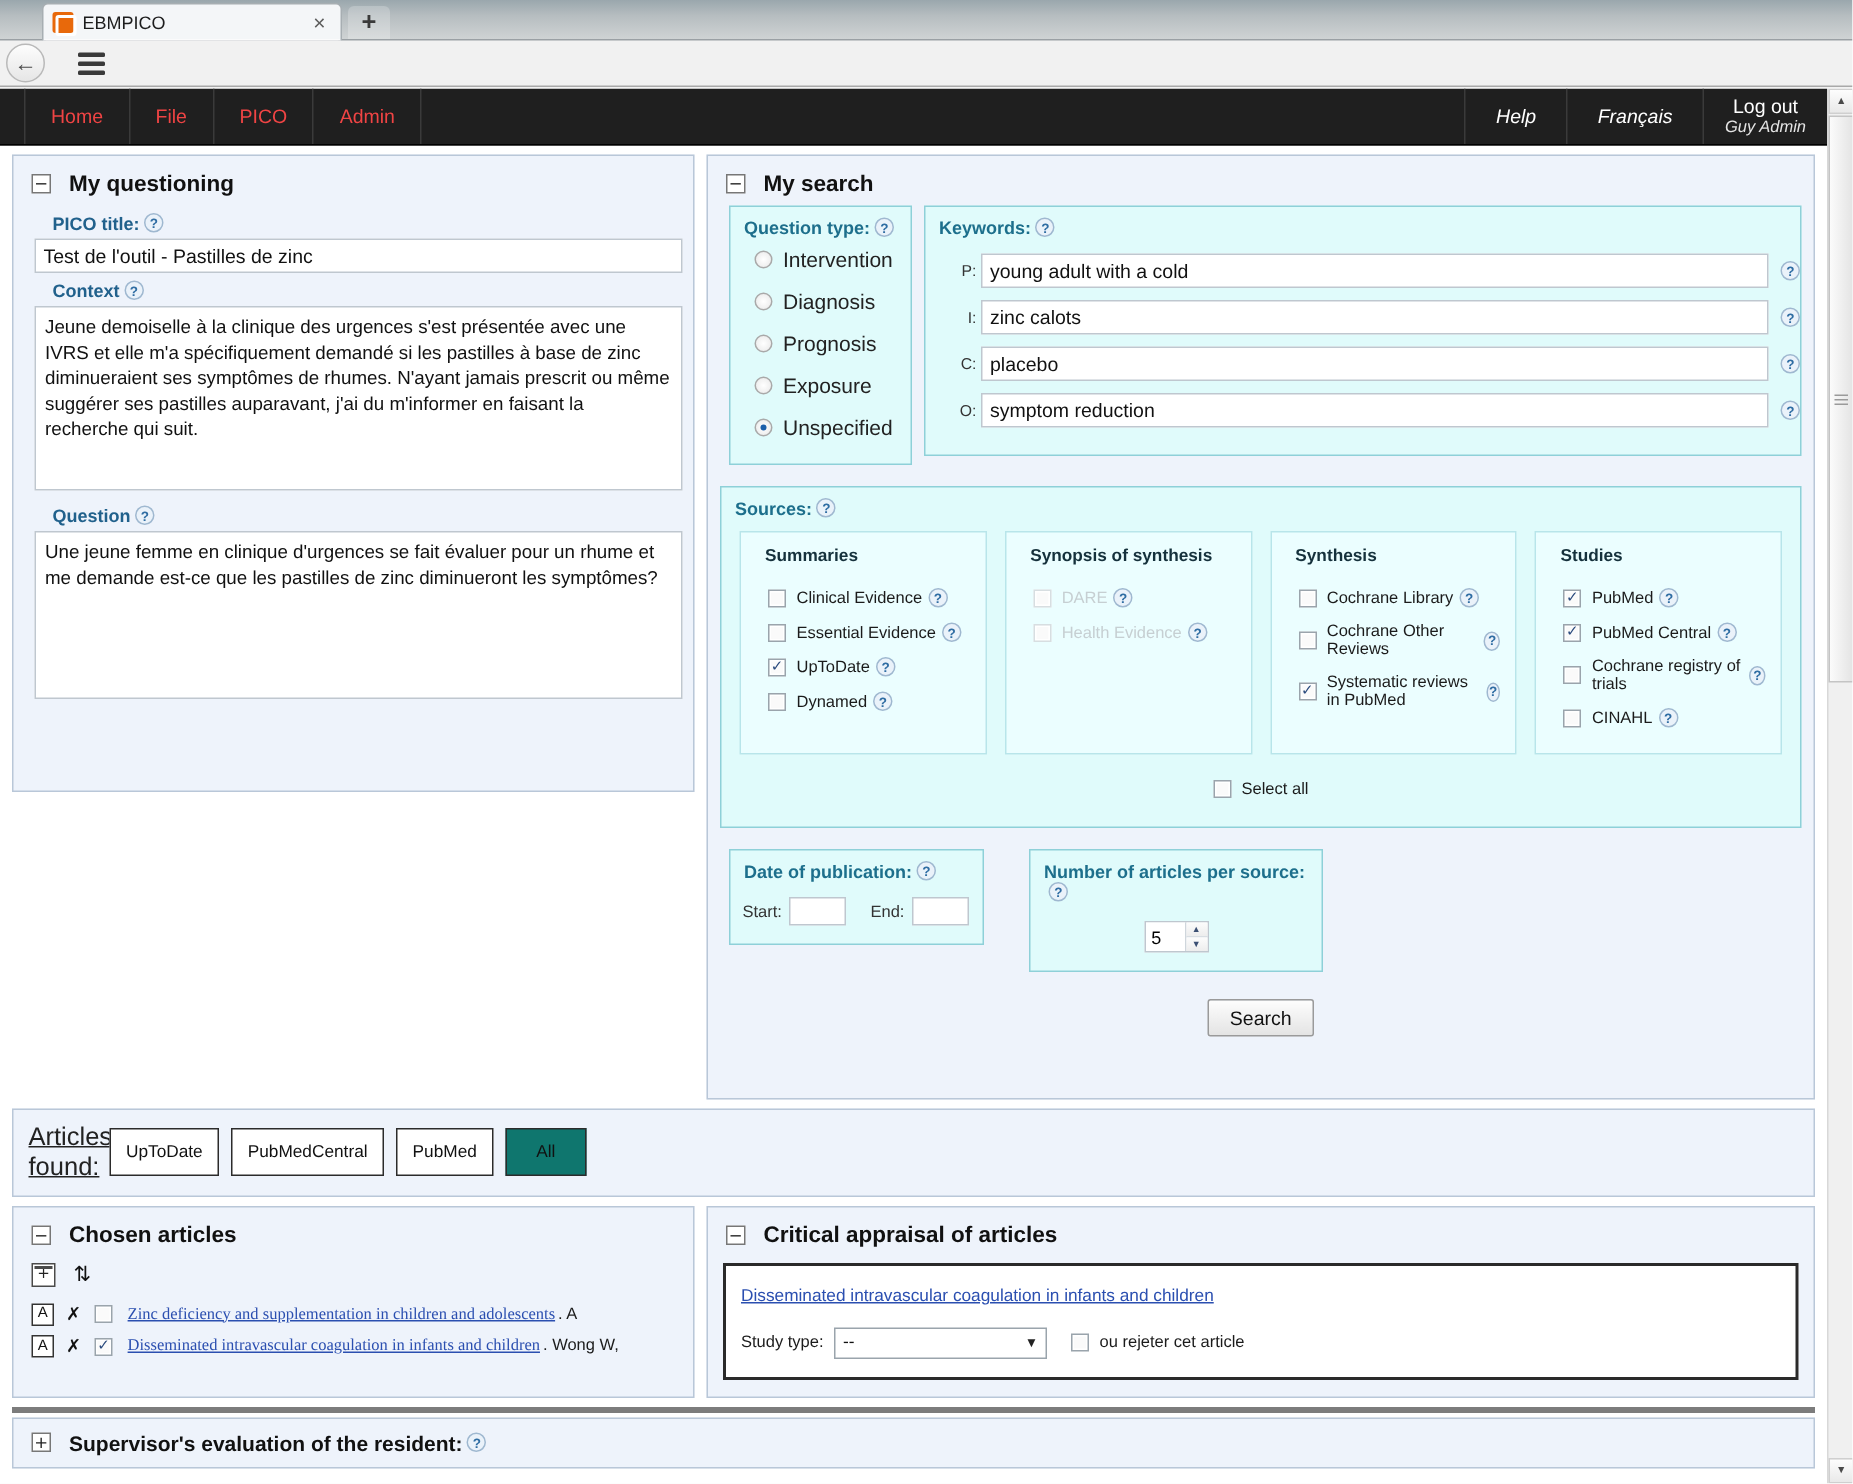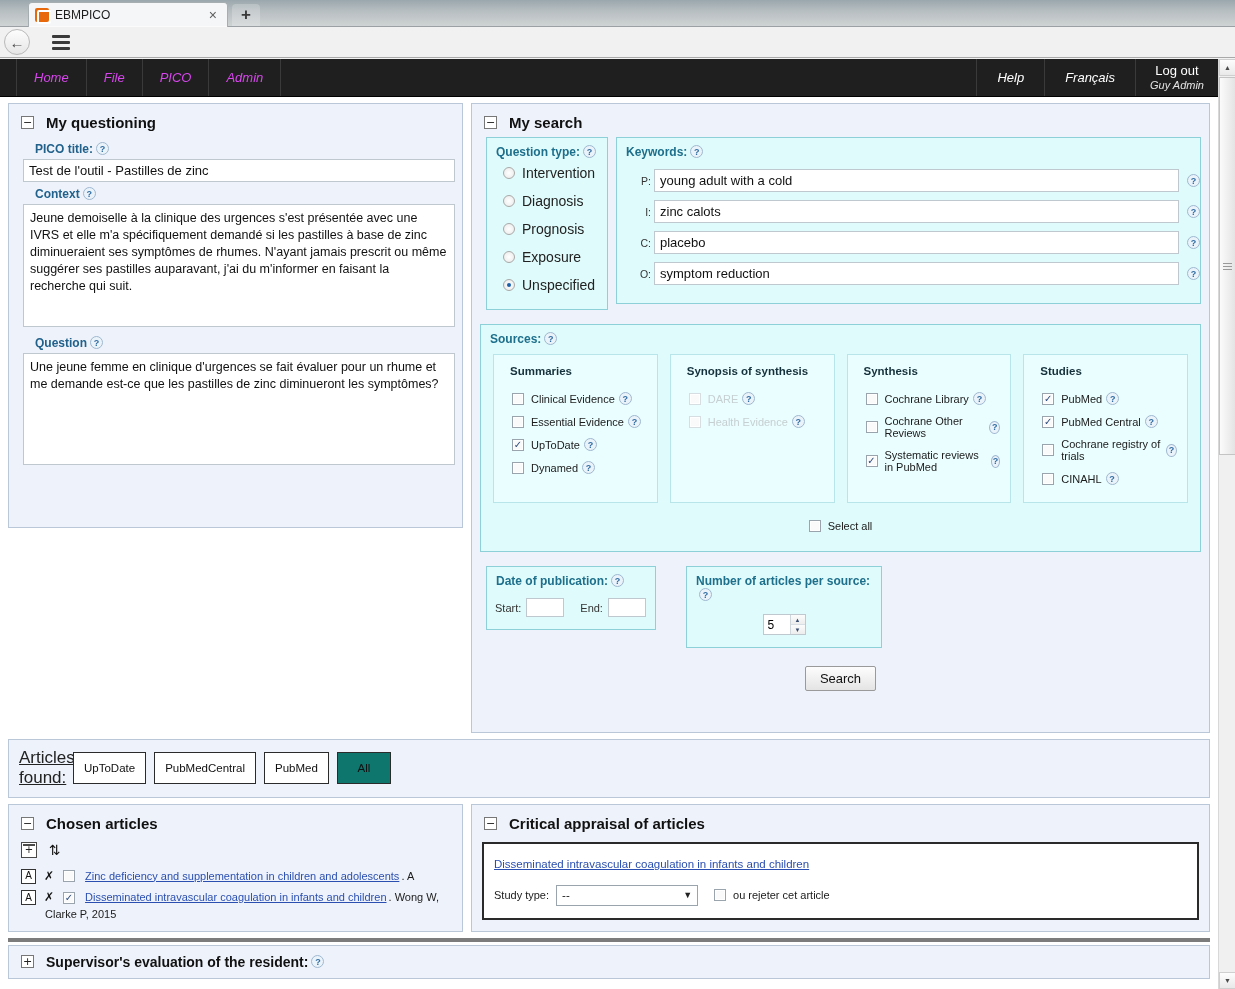--- a/index.html
+++ b/index.html
@@ -106,21 +106,21 @@
   #vscroll .thumb i { display:block; width:9px; border-top:1px solid #9a9a9a; margin:1px 0; }
   #vscroll .thumbgrip { display:flex; flex-direction:column; }
 
   
   #appnav {
     height:38px; background:#1f1f1f; display:flex; align-items:stretch;
     color:#fff; font-size:13px; border-bottom:1px solid #000;
   }
   .navitem {
     display:flex; align-items:center; padding:0 17px;
-    border-right:1px solid #3a3a3a; color:#d946ef;font-style:italic;
+    border-right:1px solid #3a3a3a; color:#ef4444;
   }
   .navitem.first { border-left:1px solid #3a3a3a; margin-left:16px; }
   #navspacer { flex:1 1 auto; }
   .navright { display:flex; align-items:center; padding:0 20px; border-left:1px solid #3a3a3a;font-style:italic; }
   #logout {
     display:flex; flex-direction:column; align-items:center; justify-content:center;
     padding:0 14px; border-left:1px solid #3a3a3a; line-height:1.15;
   }
   #logout .sub { font-size:11px; font-style:italic; color:#e4e4e4; }
 
@@ -255,21 +255,21 @@
 
   .article { padding:2px 10px 2px 12px; font-size:11px; color:#1b1b1b; line-height:1.45; }
   .article .line1 { display:flex; align-items:center; flex-wrap:wrap; }
   .badge-a {
     width:15px; height:15px; border:1px solid #333; background:#fff;
     display:inline-flex; align-items:center; justify-content:center;
     font-size:10px; color:#111; margin-right:8px; flex:0 0 auto;
   }
   .x-mark { font-size:12px; color:#111; margin-right:9px; font-family:"DejaVu Sans", sans-serif; }
   .article .cb { margin-right:10px; }
-  .article a { color:#2b4fb0; text-decoration:underline; }
+  .article a { color:#2b4fb0; text-decoration:underline;font-family:Liberation Serif, serif; }
   .article .meta { margin-left:2px; }
   .article .line2 { padding-left:24px; }
 
   #appraisal-card {
     border:2px solid #2a2a2a; background:#fff; margin:4px 10px 0 10px; padding:10px 10px 12px 10px;
   }
   #appraisal-card a { color:#2b4fb0; text-decoration:underline; font-size:11.5px; }
   .study-row { display:flex; align-items:center; padding-top:13px; font-size:11px; color:#1b1b1b; }
   .study-row .lab { margin-right:7px; }
   .select {
@@ -589,21 +589,20 @@
             </div>
 
             <div class="article">
               <div class="line1">
                 <span class="badge-a">A</span>
                 <span class="x-mark">✗</span>
                 <span class="cb">✓</span>
                 <a href="#">Disseminated intravascular coagulation in infants and children</a>
                 <span class="meta">. Wong W,</span>
               </div>
-              <div class="line2">Clarke P, 2015</div>
             </div>
           </div>
 
           <div class="panel" id="panel-appraisal">
             <div class="panel-head">
               <span class="toggler">−</span>
               <span class="panel-title">Critical appraisal of articles</span>
             </div>
             <div id="appraisal-card">
               <a href="#">Disseminated intravascular coagulation in infants and children</a>

